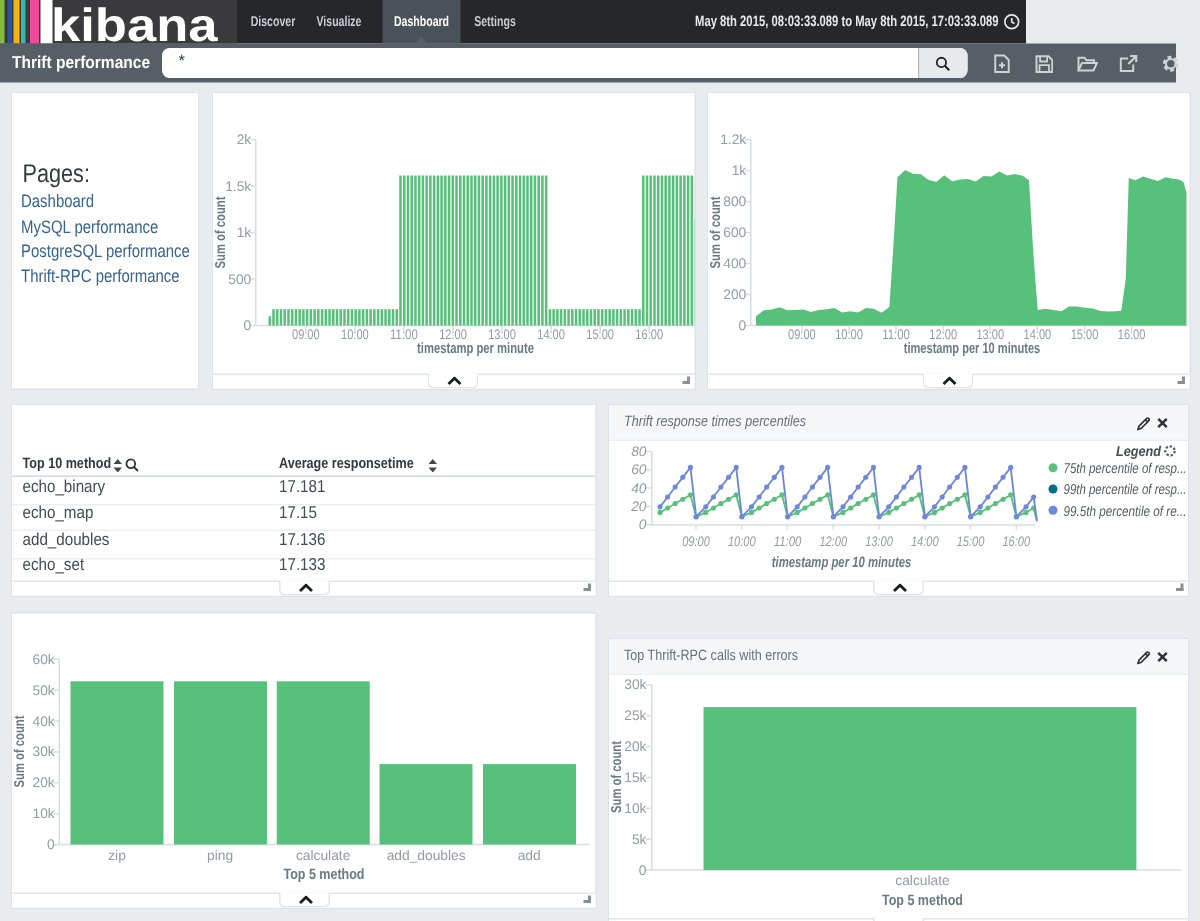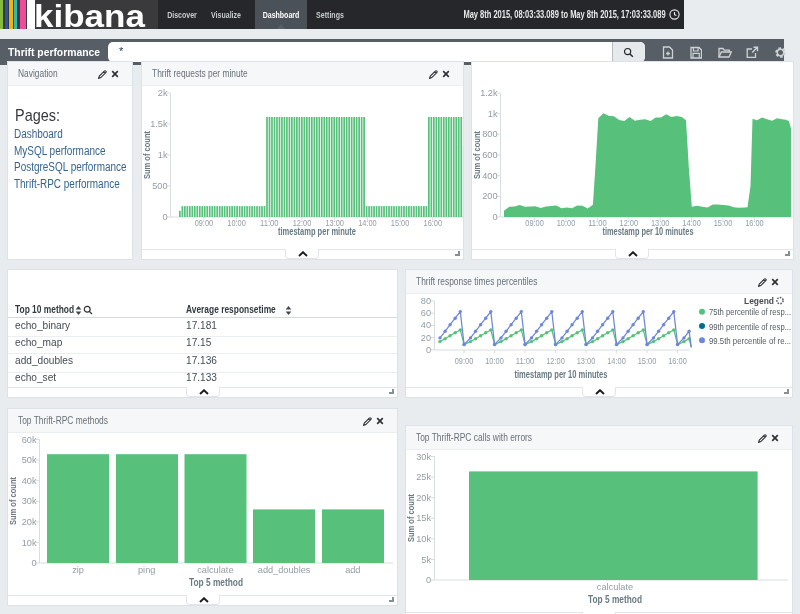--- a/index.html
+++ b/index.html
@@ -10,21 +10,21 @@
 #logobg { position:absolute; left:0; top:0; width:158px; height:29px; background:#3a3a3c; }
 .stripe { position:absolute; top:0; height:29px; }
 #kib { position:absolute; left:33.5px; top:-1px; color:#fff; font-size:31px; font-weight:bold; transform:scaleX(1.13); transform-origin:left center; }
 .navlink { position:absolute; top:0; height:29px; line-height:29px; color:#c9ccd0; font-size:9.5px; font-weight:bold; text-align:center; transform:scaleX(0.74); }
 #tab-dash { position:absolute; left:255px; top:0; width:52px; height:29px; background:#4a5158; }
 #tab-caret { position:absolute; left:277px; top:24px; width:0; height:0; border-left:4.5px solid transparent; border-right:4.5px solid transparent; border-bottom:5px solid #575e66; }
 #timepick { position:absolute; right:18px; top:0; height:29px; line-height:29px; color:#e8e9ea; font-size:10px; font-weight:bold; transform:scaleX(0.75); transform-origin:right center; }
 #clockic { position:absolute; right:4px; top:9px; }
 
 
-#toolbar { position:absolute; left:0; top:29px; width:784px; height:26px; background:#575e66;margin-top:10px; }
+#toolbar { position:absolute; left:0; top:29px; width:784px; height:26px; background:#575e66; }
 #dashtitle { position:absolute; left:8px; top:0; height:26px; line-height:26px; color:#fff; font-size:11.5px; font-weight:bold; transform:scaleX(0.9); transform-origin:left center; }
 #searchbox { position:absolute; left:108px; top:2.5px; width:537px; height:20.5px; background:#fff; border-radius:5px; }
 #query { position:absolute; left:11px; top:3px; font-size:11px; color:#1d3244; }
 #searchbtn { position:absolute; right:0; top:0; width:33px; height:20px; background:#e7eaec; border-left:1px solid #b9bdc0; border-radius:0 5px 5px 0; }
 .tbicon { position:absolute; top:7px; }
 
 
 .panel { position:absolute; background:#fff; border:1px solid #dce2e8; }
 .phead { position:absolute; left:0; right:0; top:0; height:24px; background:#f5f7f8; border-bottom:1px solid #ecEFf1; }
 .ptitle { position:absolute; left:10px; top:0; height:24px; line-height:24px; font-size:10px; color:#697078; transform:scaleX(0.84); transform-origin:left center; white-space:nowrap; }
@@ -100,46 +100,28 @@
         <path d="M9.5 7 v4.3 h-8.3 V3 H6" fill="none" stroke="#ced2d5" stroke-width="1.3"></path>
         <path d="M7.5 1.3 h4 v4 M11.2 1.6 L6.2 6.6" fill="none" stroke="#ced2d5" stroke-width="1.4"></path>
       </svg>
   <svg class="tbicon" style="left:774px;" width="13" height="13" viewBox="0 0 13 13">
         <circle cx="6.5" cy="6.5" r="4" fill="none" stroke="#ced2d5" stroke-width="2.6" stroke-dasharray="2.4 1.7"></circle>
         <circle cx="6.5" cy="6.5" r="3.2" fill="none" stroke="#ced2d5" stroke-width="1.4"></circle>
       </svg>
 </div>
 
 <div class="panel" style="left:7px;top:61px;width:125.5px;height:199px;">
-  <div class="phead">
-        <div class="ptitle">Navigation</div>
-    <svg class="pic-pencil" width="9" height="9" viewBox="0 0 9 9">
-          <path d="M0.6 8.4 L1.3 6.1 L6.3 1.1 a1.05 1.05 0 0 1 1.5 1.5 L2.8 7.6 Z M5.6 1.8 L7.1 3.3" fill="none" stroke="#2f3338" stroke-width="1.1"></path>
-        </svg>
-    <svg class="pic-x" width="8" height="8" viewBox="0 0 8 8">
-          <path d="M1.2 1.2 L6.8 6.8 M6.8 1.2 L1.2 6.8" stroke="#2f3338" stroke-width="1.7"></path>
-        </svg>
-  </div>
   <div id="pages">Pages:</div>
   <div class="navpl" style="top:65px;">Dashboard</div>
   <div class="navpl" style="top:81.5px;">MySQL performance</div>
   <div class="navpl" style="top:98px;">PostgreSQL performance</div>
   <div class="navpl" style="top:114.5px;">Thrift-RPC performance</div>
 </div>
 
 <div class="panel" style="left:140.5px;top:61px;width:323.5px;height:199px;">
-  <div class="phead">
-        <div class="ptitle">Thrift requests per minute</div>
-    <svg class="pic-pencil" width="9" height="9" viewBox="0 0 9 9">
-          <path d="M0.6 8.4 L1.3 6.1 L6.3 1.1 a1.05 1.05 0 0 1 1.5 1.5 L2.8 7.6 Z M5.6 1.8 L7.1 3.3" fill="none" stroke="#2f3338" stroke-width="1.1"></path>
-        </svg>
-    <svg class="pic-x" width="8" height="8" viewBox="0 0 8 8">
-          <path d="M1.2 1.2 L6.8 6.8 M6.8 1.2 L1.2 6.8" stroke="#2f3338" stroke-width="1.7"></path>
-        </svg>
-  </div>
   <svg style="left:0;top:24px;" width="321" height="165" viewBox="0 0 321 165">
     <path class="axis" d="M28.5 7 V131"></path>
         <path class="axis" d="M28.5 131 H321"></path>
     <path class="axis" d="M24.5 7 h4"></path>
         <path class="axis" d="M24.5 38 h4"></path>
         <path class="axis" d="M24.5 69 h4"></path>
         <path class="axis" d="M24.5 100 h4"></path>
         <path class="axis" d="M24.5 131 h4"></path>
     <text x="25.5" y="10.0" text-anchor="end" class="tick">2k</text>
         <text x="25.5" y="41.0" text-anchor="end" class="tick">1.5k</text>
@@ -367,21 +349,21 @@
       <div class="td" style="left:177.5px;top:101px;">17.133</div>
   <div class="pfoot"></div>
   <div class="ptab">
         <svg width="10" height="6" style="position:absolute;left:12px;top:2px;">
           <path d="M1 5 L5 1.2 L9 5" stroke="#1b1e21" stroke-width="1.9" fill="none"></path>
         </svg>
       </div>
   <div class="rsz"></div>
 </div>
 
-<div class="panel" style="left:405px;top:269px;width:388px;height:129px;">
+<div class="panel" style="left:405px;top:269px;width:388px;height:129px;font-style:italic;">
   <div class="phead">
         <div class="ptitle">Thrift response times percentiles</div>
     <svg class="pic-pencil" width="9" height="9" viewBox="0 0 9 9">
           <path d="M0.6 8.4 L1.3 6.1 L6.3 1.1 a1.05 1.05 0 0 1 1.5 1.5 L2.8 7.6 Z M5.6 1.8 L7.1 3.3" fill="none" stroke="#2f3338" stroke-width="1.1"></path>
         </svg>
     <svg class="pic-x" width="8" height="8" viewBox="0 0 8 8">
           <path d="M1.2 1.2 L6.8 6.8 M6.8 1.2 L1.2 6.8" stroke="#2f3338" stroke-width="1.7"></path>
         </svg>
   </div>
   <svg style="left:0;top:24px;" width="386" height="96" viewBox="0 0 386 96">
@@ -532,29 +514,20 @@
   <div class="pfoot"></div>
   <div class="ptab">
         <svg width="10" height="6" style="position:absolute;left:12px;top:2px;">
           <path d="M1 5 L5 1.2 L9 5" stroke="#1b1e21" stroke-width="1.9" fill="none"></path>
         </svg>
       </div>
   <div class="rsz"></div>
 </div>
 
 <div class="panel" style="left:7px;top:408px;width:391px;height:198px;">
-  <div class="phead">
-        <div class="ptitle">Top Thrift-RPC methods</div>
-    <svg class="pic-pencil" width="9" height="9" viewBox="0 0 9 9">
-          <path d="M0.6 8.4 L1.3 6.1 L6.3 1.1 a1.05 1.05 0 0 1 1.5 1.5 L2.8 7.6 Z M5.6 1.8 L7.1 3.3" fill="none" stroke="#2f3338" stroke-width="1.1"></path>
-        </svg>
-    <svg class="pic-x" width="8" height="8" viewBox="0 0 8 8">
-          <path d="M1.2 1.2 L6.8 6.8 M6.8 1.2 L1.2 6.8" stroke="#2f3338" stroke-width="1.7"></path>
-        </svg>
-  </div>
   <svg style="left:0;top:24px;" width="389" height="164" viewBox="0 0 389 164">
     <path class="axis" d="M31.5 6.5 V130"></path>
         <path class="axis" d="M31.5 130 H385"></path>
     <path class="axis" d="M27.5 6.5 h4"></path>
         <path class="axis" d="M27.5 27.1 h4"></path>
         <path class="axis" d="M27.5 47.7 h4"></path>
         <path class="axis" d="M27.5 68.3 h4"></path>
         <path class="axis" d="M27.5 88.9 h4"></path>
         <path class="axis" d="M27.5 109.5 h4"></path>
         <path class="axis" d="M27.5 130.1 h4"></path>

